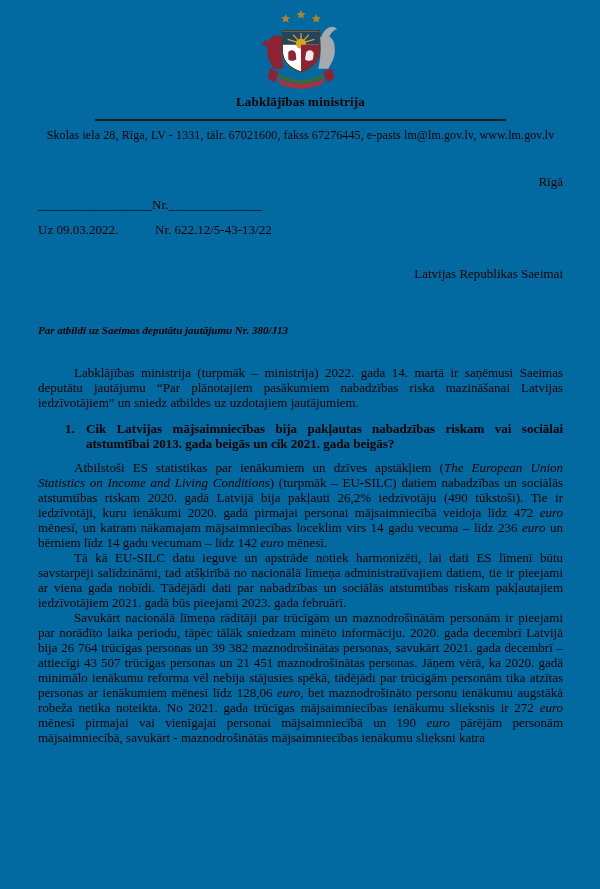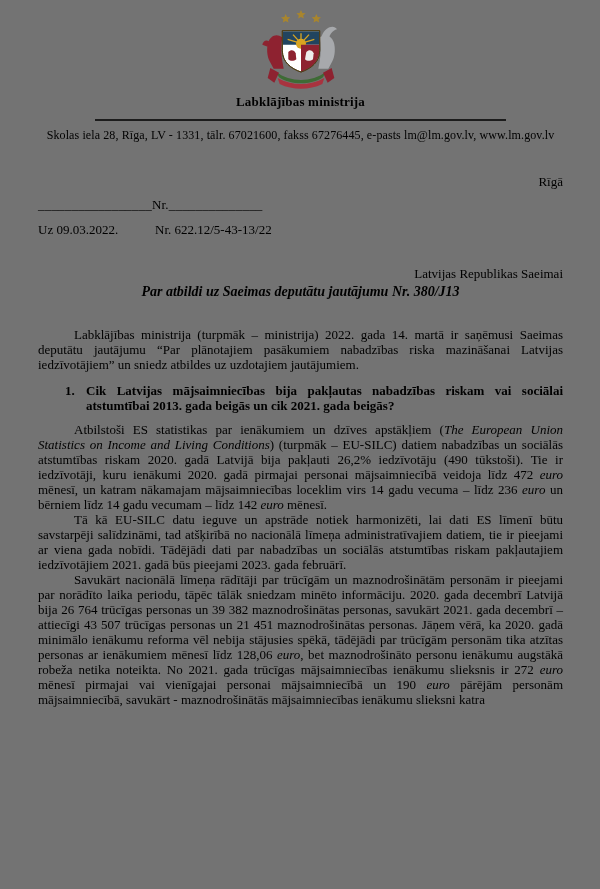--- a/index.html
+++ b/index.html
@@ -1,32 +1,32 @@
 <!DOCTYPE html>
 <html><head>
 <meta charset="utf-8">
 <style>
   * { margin:0; padding:0; box-sizing:border-box; }
   html,body { width:600px; height:889px; overflow:hidden; background:#ffffff; }
   body { font-family:"Liberation Serif", serif; color:#000; }
-  .page { width:600px; height:889px; padding:8px 37px 0 38px; overflow:hidden; background:#737373; }
+  .page { width:600px; height:889px; padding:8px 37px 0 38px; overflow:hidden; background:#0369a1; }
 
   .letterhead { text-align:center; }
   .emblem svg { display:block; margin:0 auto; }
   .ministry-name { font-weight:bold; font-size:13px; margin-top:2px; letter-spacing:.2px; }
   .divider { border-top:2px solid #1c1c1c; margin:9px 57px 0 57px; }
   .address { font-size:12px; margin-top:7px; letter-spacing:.1px; }
 
   .meta { font-size:13px; line-height:18px; }
   .place { text-align:right; margin-top:30px; }
   .nr-line { margin-top:5px; letter-spacing:.2px; }
   .ref-line { margin-top:7px; }
   .ref-date { display:inline-block; width:117px; }
   .recipient { text-align:right; margin-top:26px; }
-  .subject { font-weight:bold; font-style:italic; font-size:14px;text-align:center; }
+  .subject { margin-top:38px; font-weight:bold; font-style:italic; font-size:11px; }
 
   .bodytext { font-size:13px; line-height:15px; }
   .para { text-align:justify; text-indent:36px; }
   .p1 { margin-top:26px; }
   .question { margin:11px 0 9px 27px; font-weight:bold; display:grid; grid-template-columns:21px auto; }
   .q-text { text-align:justify; }
   .it { font-style:italic; }
 </style>
 </head>
 <body>

